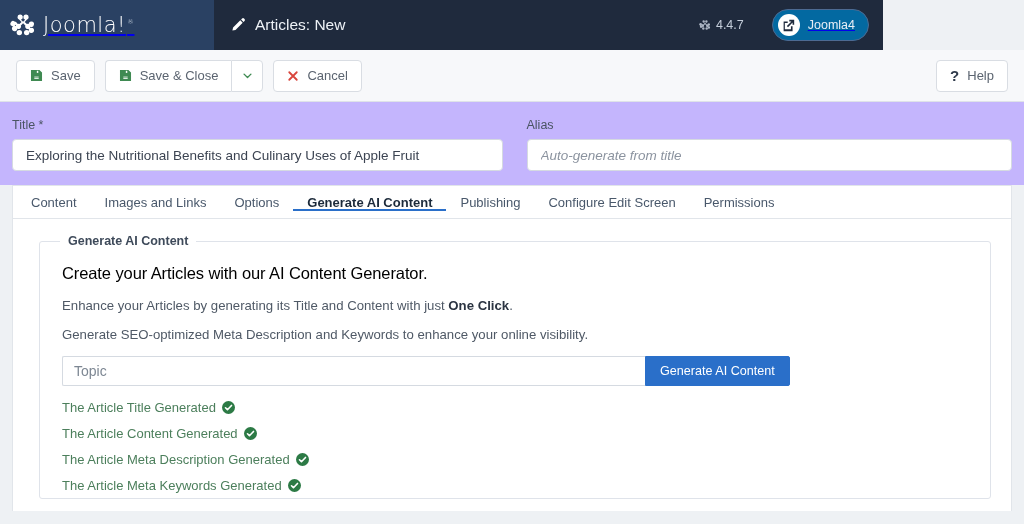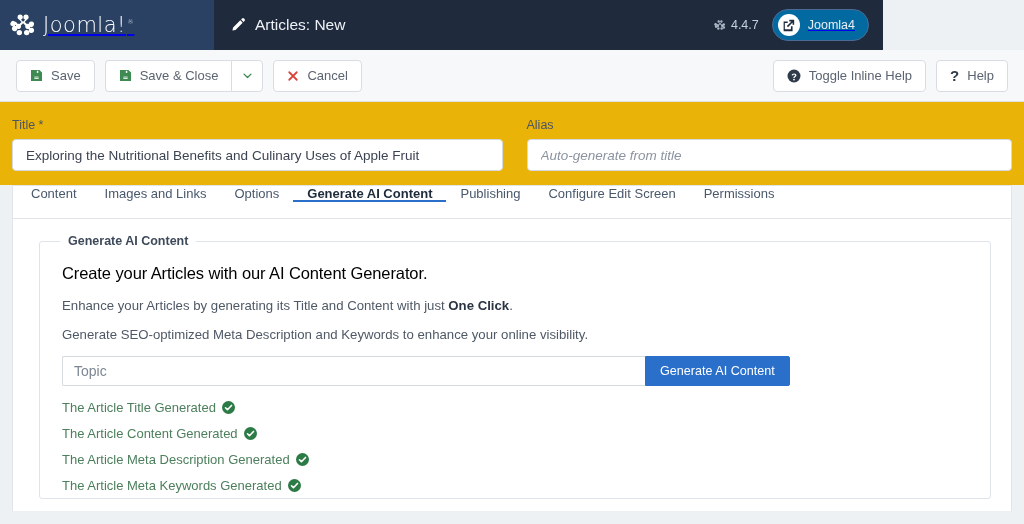--- a/index.html
+++ b/index.html
@@ -29,21 +29,21 @@
   .header-main {
     flex: 1; background: #1f2a3d;
     display: flex; align-items: center; justify-content: space-between;
     padding: 0 14px 0 16px;
   }
   .page-heading { display: flex; align-items: center; gap: 9px; }
   .page-heading .title-text {
     color: #eef2f7; font-size: 15.5px; font-weight: 400;
   }
   .pencil-icon { width: 16px; height: 16px; display: block; }
-  .header-right { display: flex; align-items: center; gap: 13px; }
+  .header-right { display: flex; align-items: center; gap: 28px; }
   .version-chip {
     display: flex; align-items: center; gap: 5px;
     color: #c5cedb; font-size: 12.5px;
   }
   .version-chip svg { width: 12px; height: 12px; display: block; opacity: .85; }
   .site-pill {
     display: flex; align-items: center; gap: 8px;
     background: #0369a1; border: 1px solid #4d6party;
     border: 1px solid #4d6a92;
     border-radius: 999px; padding: 4px 13px 4px 5px;
@@ -78,42 +78,42 @@
     border-top-left-radius: 0; border-bottom-left-radius: 0;
   }
   .icon-save { width: 13px; height: 13px; }
   .icon-x { width: 12px; height: 12px; }
   .icon-qmark-circle { width: 14px; height: 14px; }
   .q-glyph { font-size: 15px; font-weight: bold; color: #2f3a4a; line-height: 1; }
 
   
   .field-row {
     display: flex; gap: 24px; padding: 16px 12px 14px 12px;
-    background: #eab308;
+    background: #c4b5fd;
   }
   .field-col { display: flex; flex-direction: column; gap: 7px; }
   .field-col.title-col { width: 491px; }
   .field-col.alias-col { width: 486px; }
   .field-label { font-size: 12.5px; color: #4a5463; }
   .text-input {
     height: 32px; border: 1px solid #d5dae1; border-radius: 4px;
     background: #ffffff; padding: 0 13px;
     font-size: 13.5px; color: #3c4452;
     font-family: "Liberation Sans", sans-serif; width: 100%;
   }
   .text-input::placeholder { color: #8b939f; font-style: italic; }
 
   
   .panel {
     margin: 0 12px; background: #ffffff;
     border: 1px solid #e1e5ea; border-bottom: none;
     height: 326px; overflow: hidden;
   }
   .tabs {
-    display: flex; align-items: flex-start; gap: 0;
+    display: flex; align-items: center; gap: 0;
     border-bottom: 1px solid #e1e5ea; padding: 0 4px;
     height: 33px;
   }
   .tab {
     position: relative; display: flex; align-items: center;
     padding: 0 14px; font-size: 13px; color: #49586b; cursor: pointer;
     white-space: nowrap;
   }
   .tab.active { color: #1c2a3a; font-weight: bold; }
   .tab.active::after {
@@ -268,29 +268,20 @@
       <span>
         <svg class="icon-x" viewBox="0 0 16 16" aria-hidden="true">
           <path fill="none" stroke="#d9453c" stroke-width="2.4" stroke-linecap="round" d="M3 3l10 10M13 3L3 13"></path>
         </svg>
       </span>
       <span>Cancel</span>
     </button>
   </div>
 
   <div class="toolbar-right">
-    <button class="btn">
-      <span>
-        <svg class="icon-qmark-circle" viewBox="0 0 16 16" aria-hidden="true">
-          <circle cx="8" cy="8" r="7.4" fill="#2f3a4a"></circle>
-          <path fill="#ffffff" d="M7.2 10.1c0-1.5 1.9-1.7 1.9-2.7 0-.6-.4-1-1.1-1-.6 0-1.1.4-1.2 1l-1.5-.3c.2-1.3 1.3-2.1 2.8-2.1 1.6 0 2.7.9 2.7 2.2 0 1.7-2 1.9-2 3v.2H7.2v-.3zm-.2 1.9a1 1 0 1 1 2 0 1 1 0 0 1-2 0z"></path>
-        </svg>
-      </span>
-      <span>Toggle Inline Help</span>
-    </button>
 
     <button class="btn">
       <span class="q-glyph">?</span>
       <span>Help</span>
     </button>
   </div>
 </div>
 
 <div class="field-row">
   <div class="field-col title-col">

